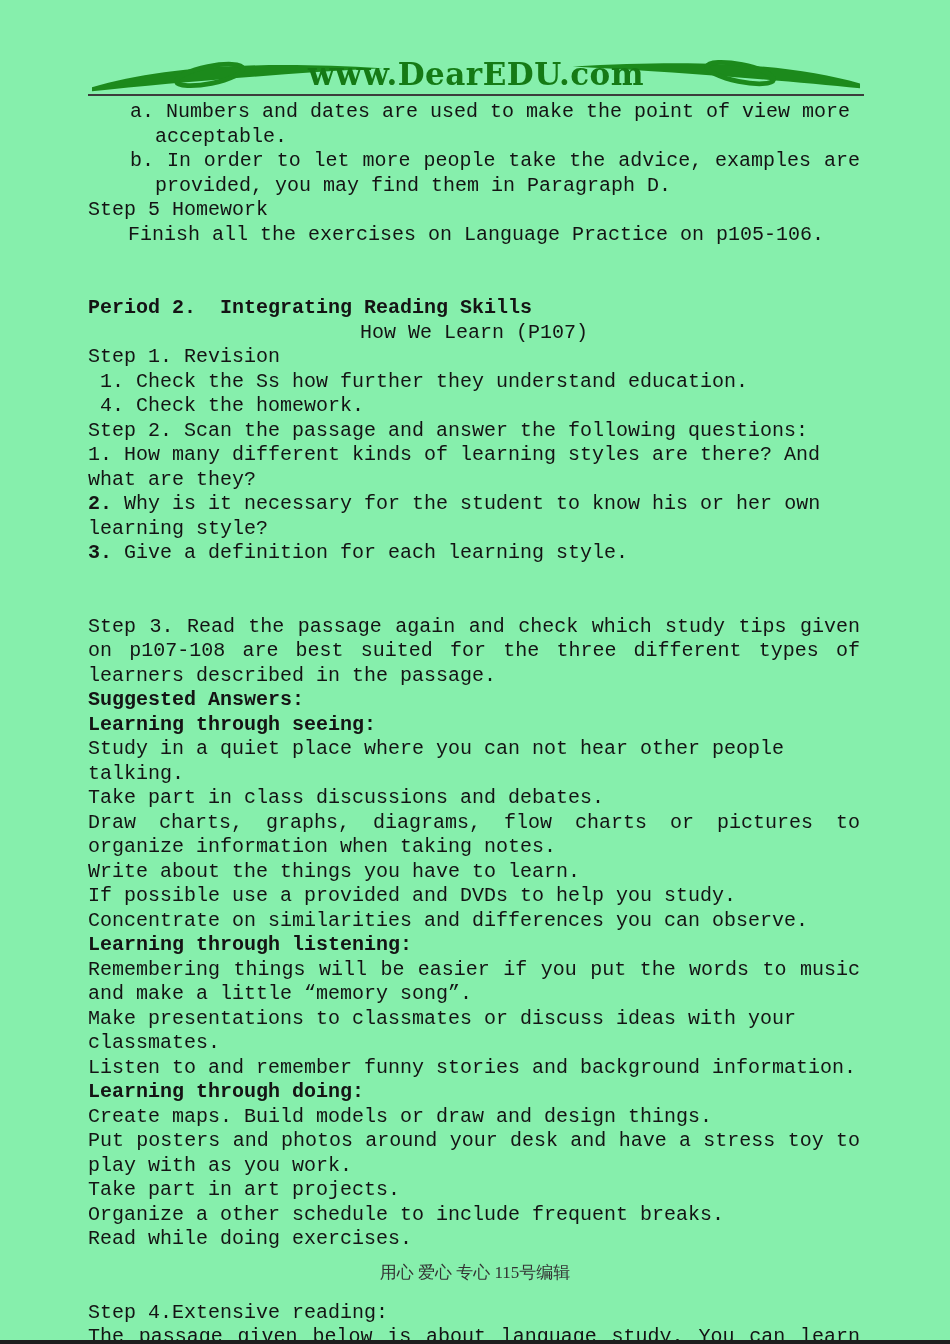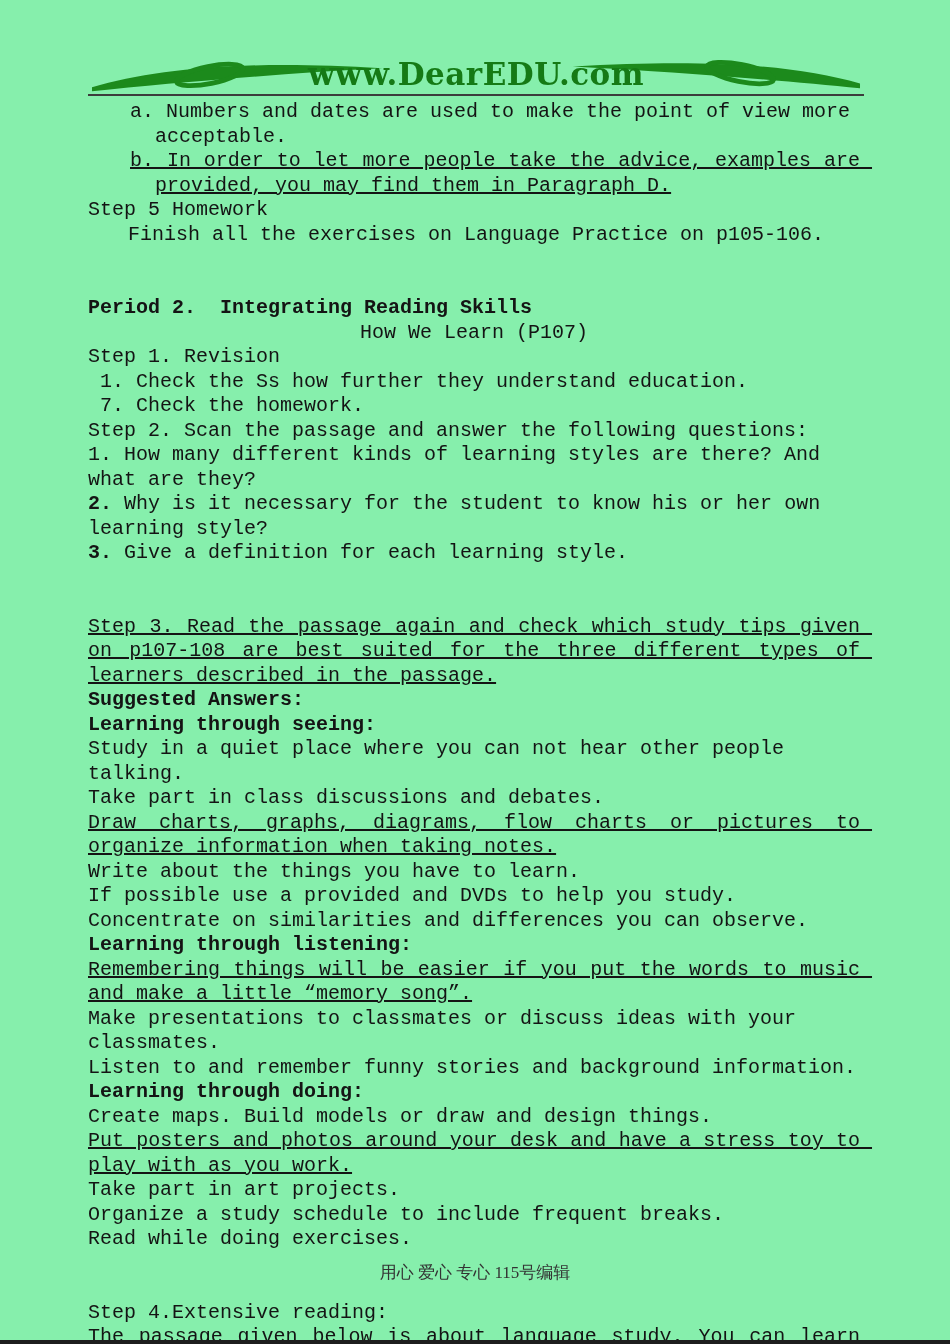--- a/index.html
+++ b/index.html
@@ -45,21 +45,21 @@
     right: 90px;
   }
   p.line {
     margin: 0;
     font-size: 20px;
     line-height: 24.5px;
     white-space: pre-wrap;
   }
   .bold { font-weight: bold; }
   .align-center { text-align: center; }
-  .align-justify { text-align: justify; text-decoration: underline; }
+  .align-justify { text-align: justify; }
   .hang { padding-left: 67px; text-indent: -25px; }
   .spacer { margin: 0; }
   .footer {
     position: absolute;
     left: 0; right: 0;
     bottom: 60px;
     text-align: center;
     font-size: 17px;
     color: #333333;
     font-family: Liberation Serif, serif;
@@ -90,21 +90,21 @@
   <div class="content">
       <p class="line hang">a. Numbers and dates are used to make the point of view more acceptable.</p>
       <p class="line align-justify hang">b. In order to let more people take the advice, examples are provided, you may find them in Paragraph D.</p>
       <p class="line">Step 5 Homework</p>
       <p class="line" style="margin-left: 40px;">Finish all the exercises on Language Practice on p105-106.</p>
       <p class="spacer" style="height: 49px;"></p>
       <p class="line bold">Period 2.  Integrating Reading Skills</p>
       <p class="line align-center">How We Learn (P107)</p>
       <p class="line">Step 1. Revision</p>
       <p class="line" style="margin-left: 12px;">1. Check the Ss how further they understand education.</p>
-      <p class="line" style="margin-left: 12px;">7. Check the homework.</p>
+      <p class="line" style="margin-left: 12px;">4. Check the homework.</p>
       <p class="line">Step 2. Scan the passage and answer the following questions:</p>
       <p class="line">1. How many different kinds of learning styles are there? And what are they?</p>
       <p class="line"><span class="bold">2.</span><span> Why is it necessary for the student to know his or her own learning style?</span></p>
       <p class="line"><span class="bold">3.</span><span> Give a definition for each learning style.</span></p>
       <p class="spacer" style="height: 49px;"></p>
       <p class="line align-justify">Step 3. Read the passage again and check which study tips given on p107-108 are best suited for the three different types of learners described in the passage.</p>
       <p class="line bold">Suggested Answers:</p>
       <p class="line bold">Learning through seeing:</p>
       <p class="line">Study in a quiet place where you can not hear other people talking.</p>
       <p class="line">Take part in class discussions and debates.</p>
@@ -113,21 +113,21 @@
       <p class="line">If possible use a provided and DVDs to help you study.</p>
       <p class="line">Concentrate on similarities and differences you can observe.</p>
       <p class="line bold">Learning through listening:</p>
       <p class="line align-justify">Remembering things will be easier if you put the words to music and make a little “memory song”.</p>
       <p class="line">Make presentations to classmates or discuss ideas with your classmates.</p>
       <p class="line">Listen to and remember funny stories and background information.</p>
       <p class="line bold">Learning through doing:</p>
       <p class="line">Create maps. Build models or draw and design things.</p>
       <p class="line align-justify">Put posters and photos around your desk and have a stress toy to play with as you work.</p>
       <p class="line">Take part in art projects.</p>
-      <p class="line">Organize a study schedule to include frequent breaks.</p>
+      <p class="line">Organize a other schedule to include frequent breaks.</p>
       <p class="line">Read while doing exercises.</p>
       <p class="spacer" style="height: 49px;"></p>
       <p class="line">Step 4.Extensive reading:</p>
       <p class="line align-justify">The passage given below is about language study. You can learn from the passage and improve your language.</p>
       <p class="line align-center bold">How to Be a Successful Language Learner?</p>
     </div>
 
   <div class="footer">用心 爱心 专心  115号编辑</div>
 
   <div class="page-bottom-edge"></div>

